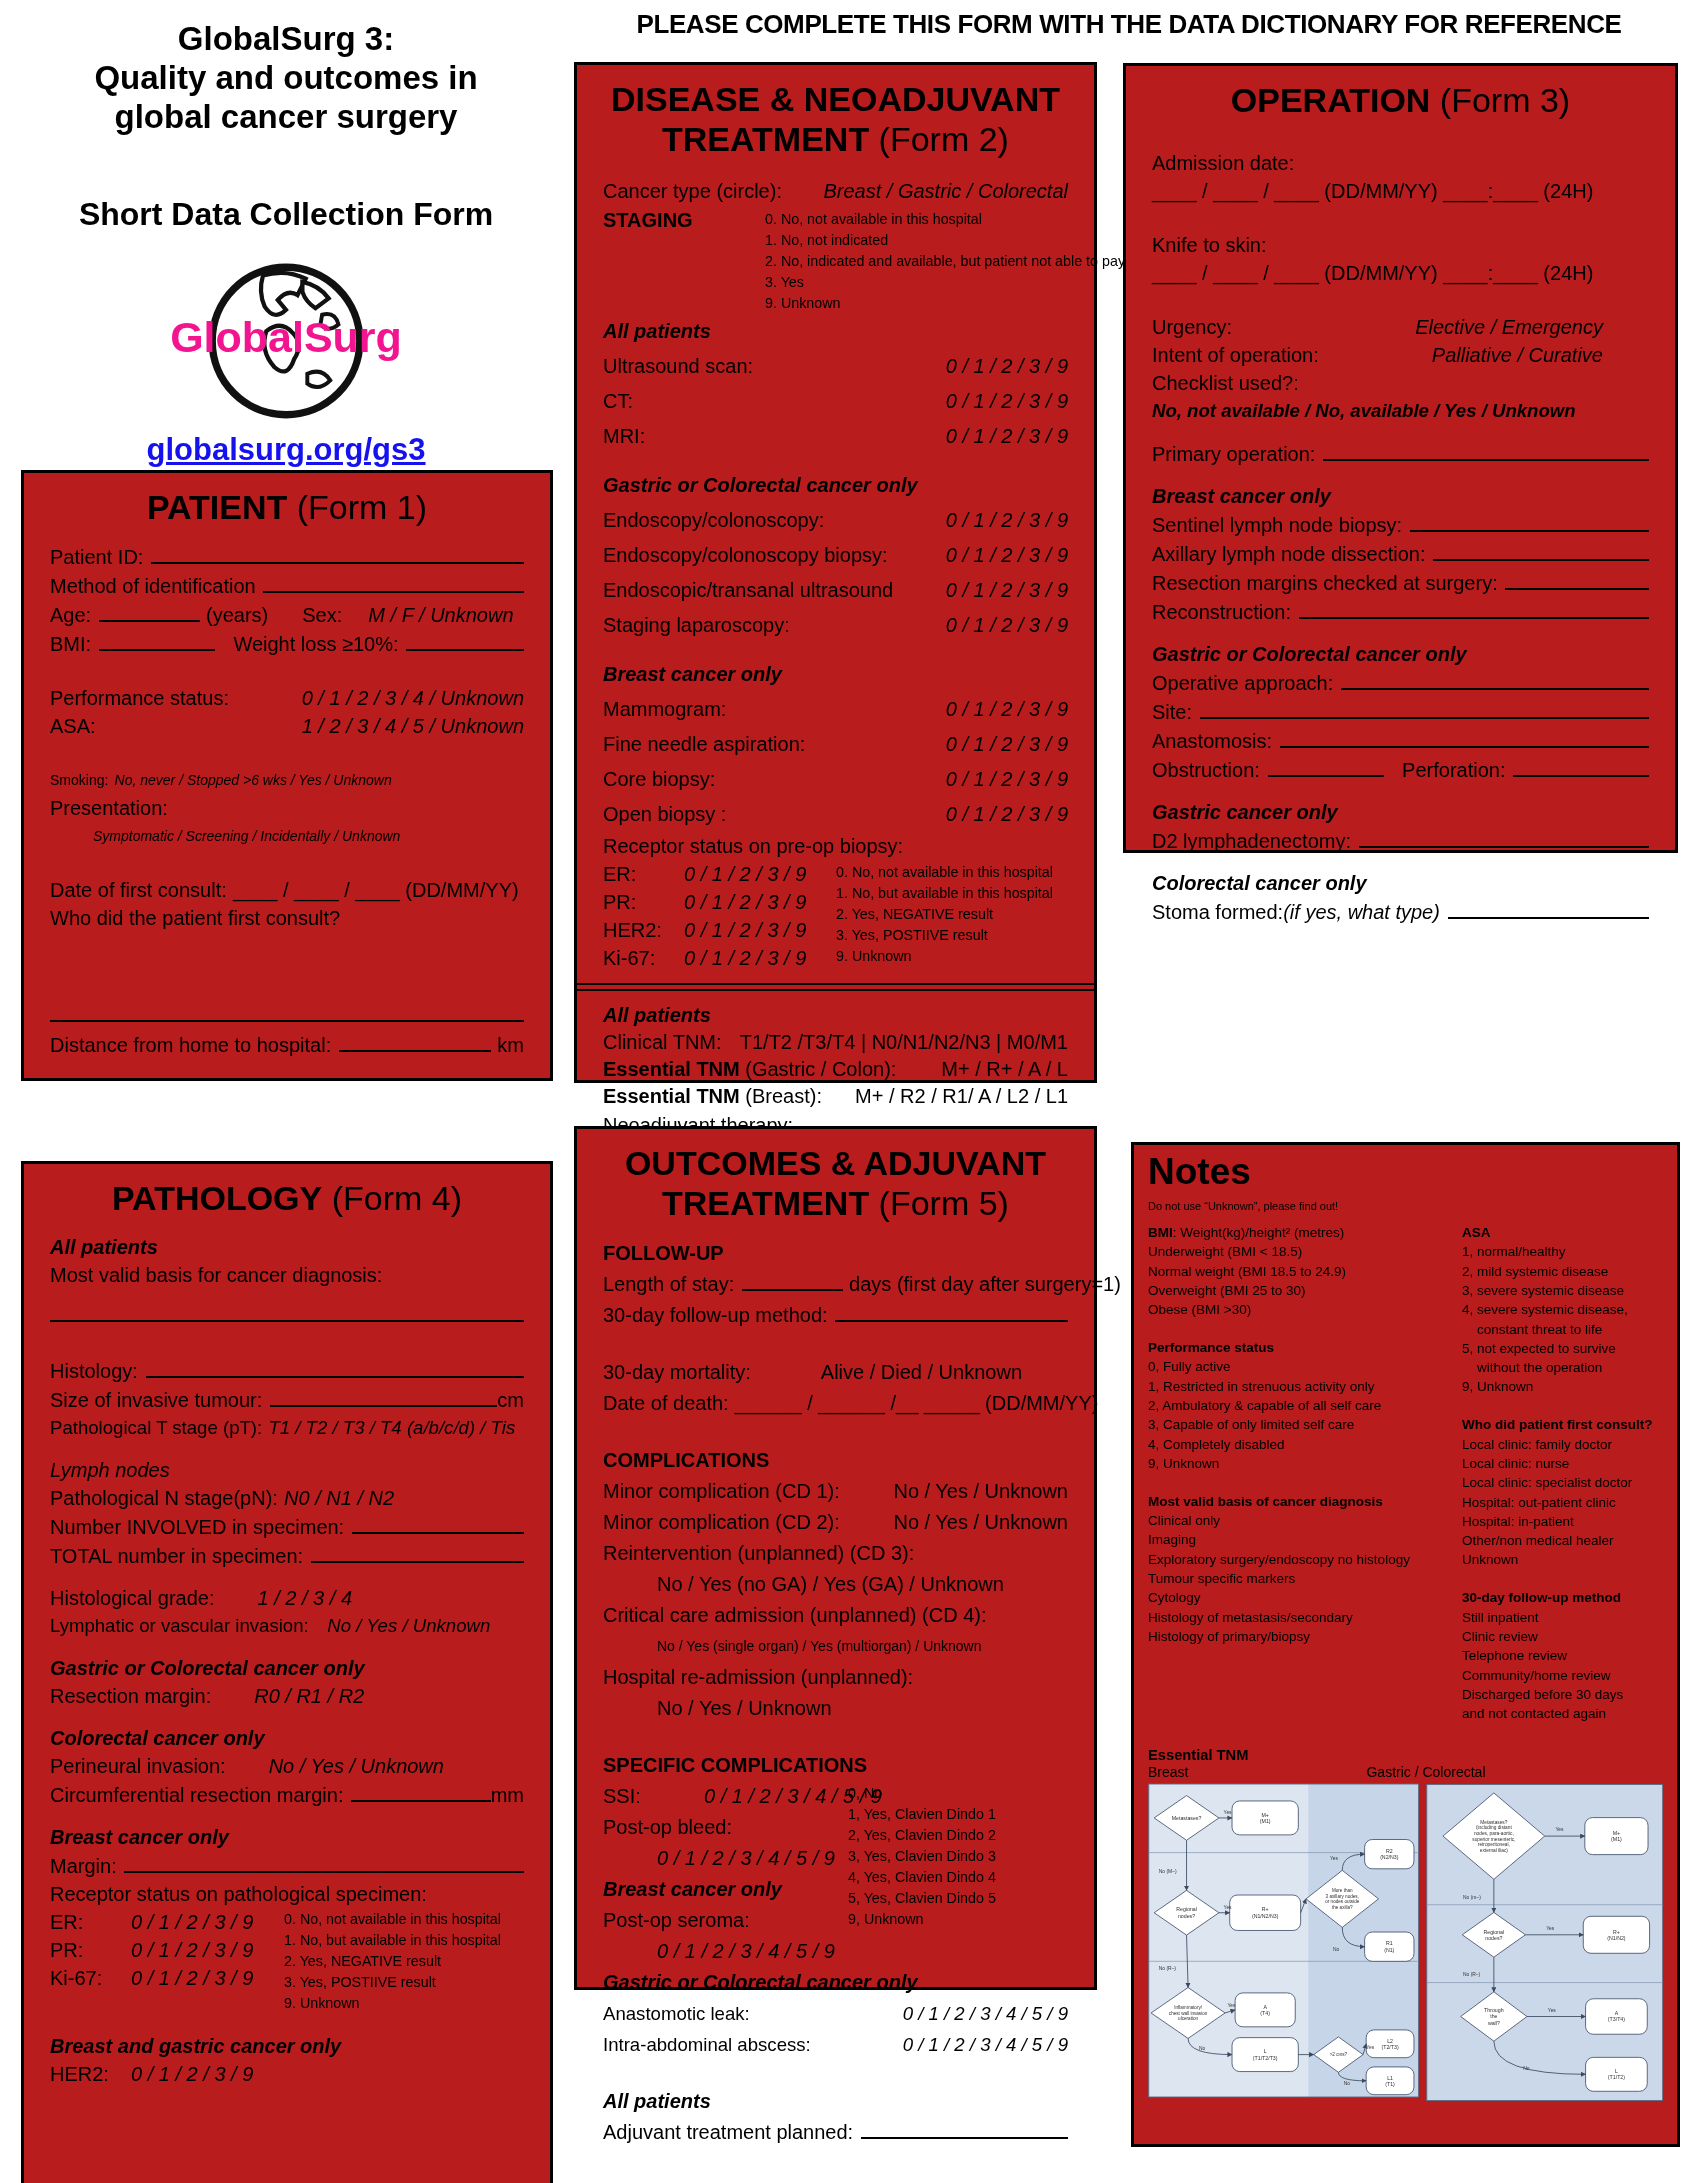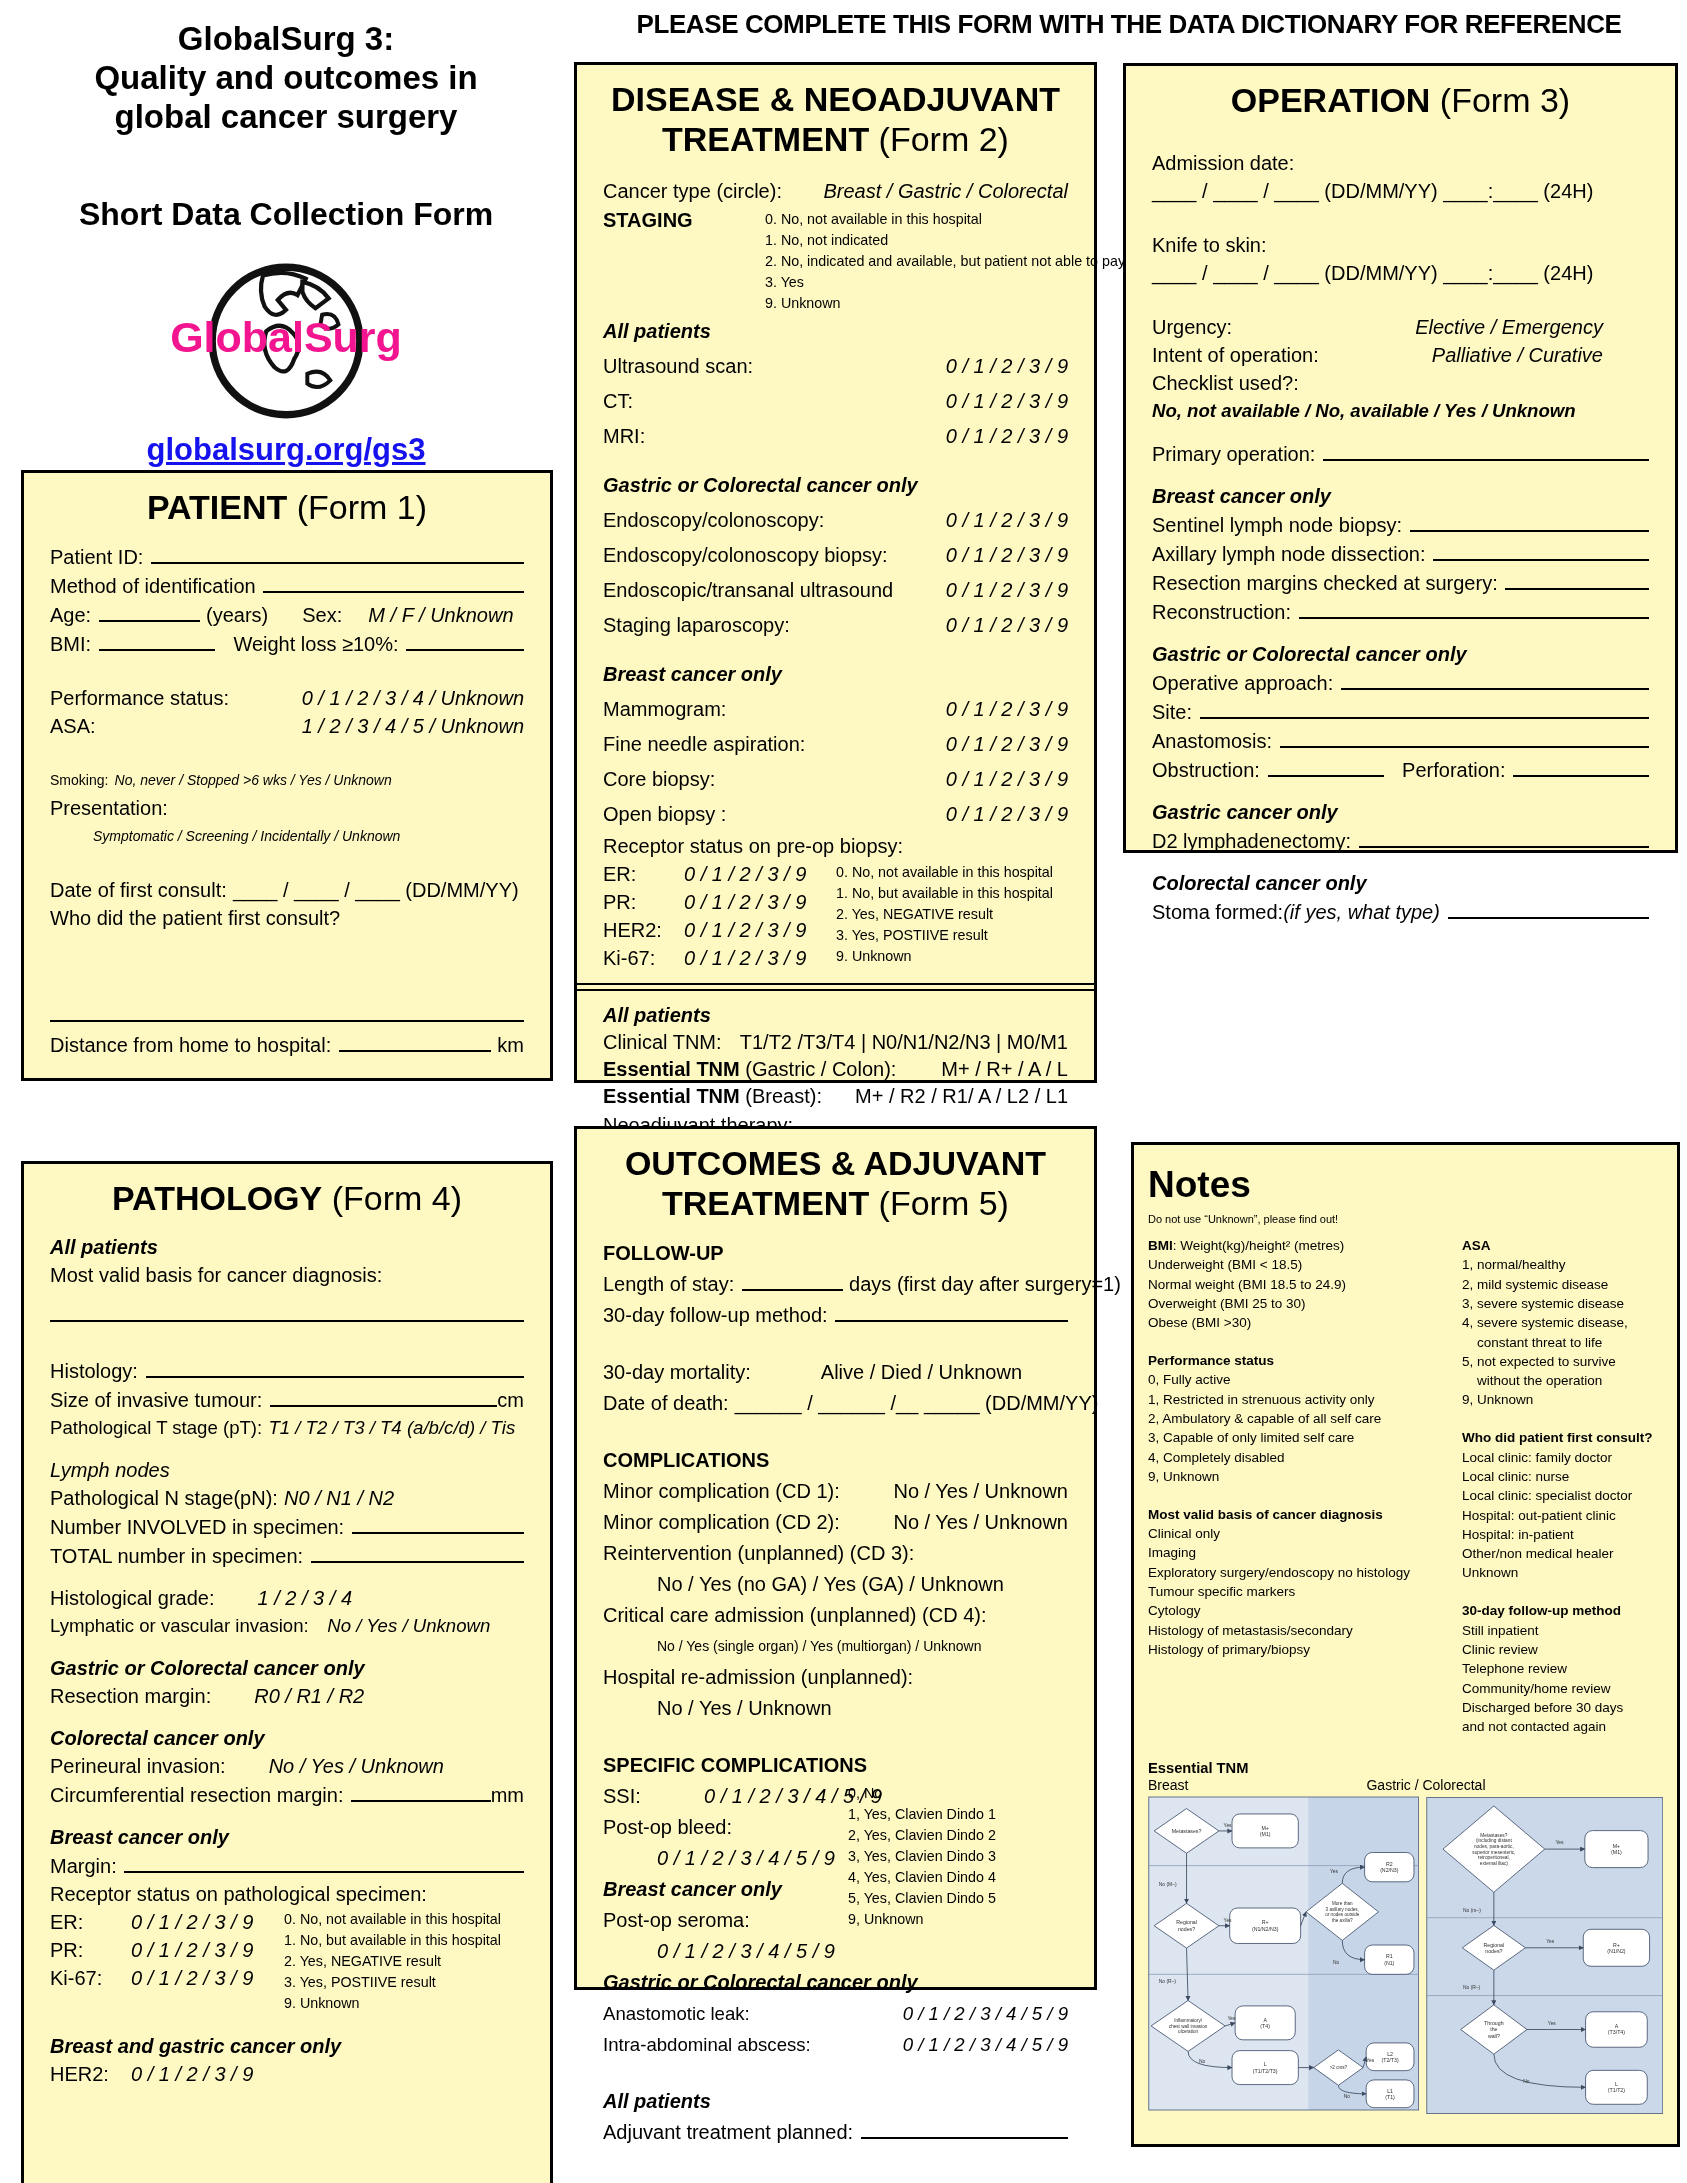--- a/index.html
+++ b/index.html
@@ -15,27 +15,27 @@
   .mast-title{font-size:33px;font-weight:bold;line-height:39px;}
   .mast-sub{font-size:32px;font-weight:bold;margin-top:60px;}
   .globe-wrap{position:relative;width:164px;height:164px;margin:26px auto 0;}
   .globe-wrap svg{width:100%;height:100%;}
   .brand{position:absolute;left:50%;top:50%;transform:translate(-50%,-58%);
         font-size:43px;font-weight:bold;color:#f3158f;white-space:nowrap;}
   .site-link{display:block;margin-top:9.3px;font-size:31px;font-weight:bold;
         color:#1512ee;text-decoration:underline;cursor:pointer;}
 
   
-  .box{position:absolute;border:3.1px solid #000;background:#fef9c3;padding:7.7px 26px;box-sizing:border-box;}
+  .box{position:absolute;border:3.1px solid #000;background:#b91c1c;padding:7.7px 26px;box-sizing:border-box;}
   #form1{left:21px; top:470px; width:532px; height:611px; border-width:3.9px;}
   #form2{left:574px;top:62px;  width:523px; height:1021px;}
   #form3{left:1123px;top:63px; width:555px; height:790px;}
   #form4{left:21px; top:1161px;width:532px; height:1055px;}
   #form5{left:574px;top:1126px;width:523px; height:864px;}
-  #notes{left:1131px;top:1142px;width:549px;height:1005px;padding:14px 14px;}
+  #notes{left:1131px;top:1142px;width:549px;height:1005px;padding:1px 14px;}
 
   .box h2{text-align:center;font-size:34px;margin:6.2px 0 15.5px;line-height:40px;font-weight:bold;}
   .tn{font-weight:normal;}
 
   
   .r{display:flex;align-items:baseline;white-space:nowrap;font-size:20px;}
   #form1 .r,#form3 .r,#form4 .r{line-height:28px;}
   #form2 .r{line-height:35px;}
   #form2 .r.rcpt{line-height:28px;}
   #form2 .r.bottom{line-height:27px;}

